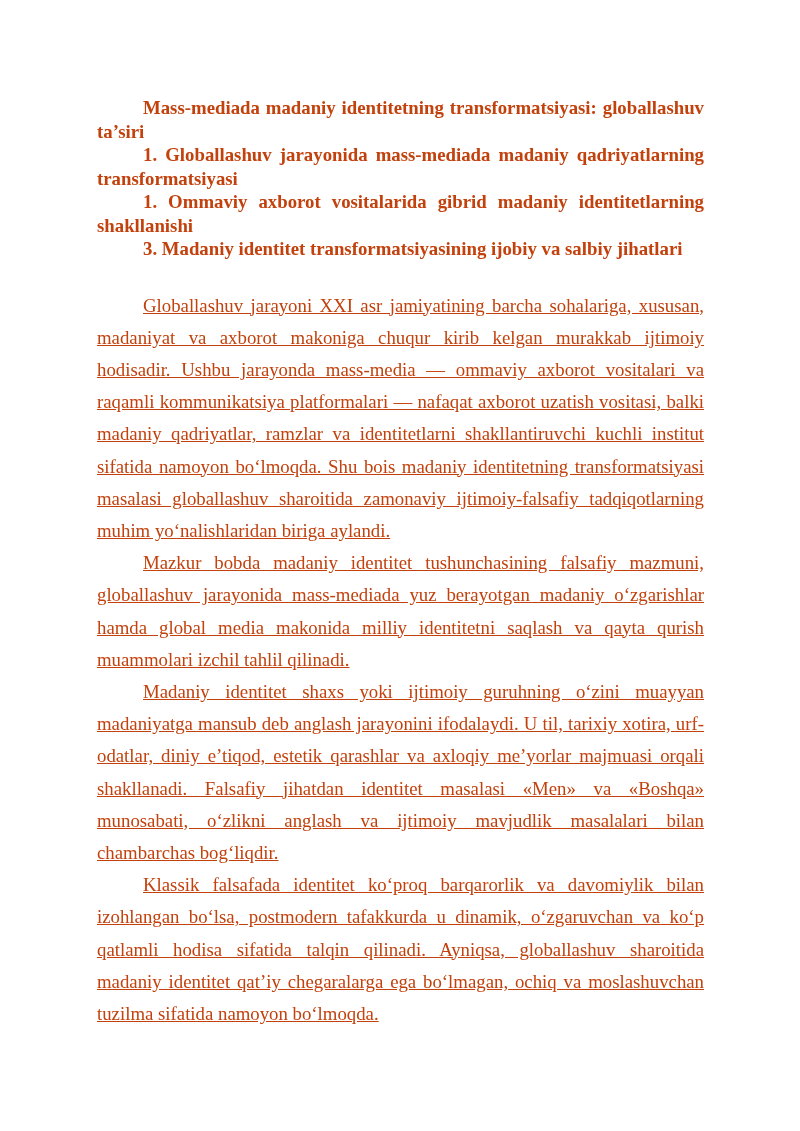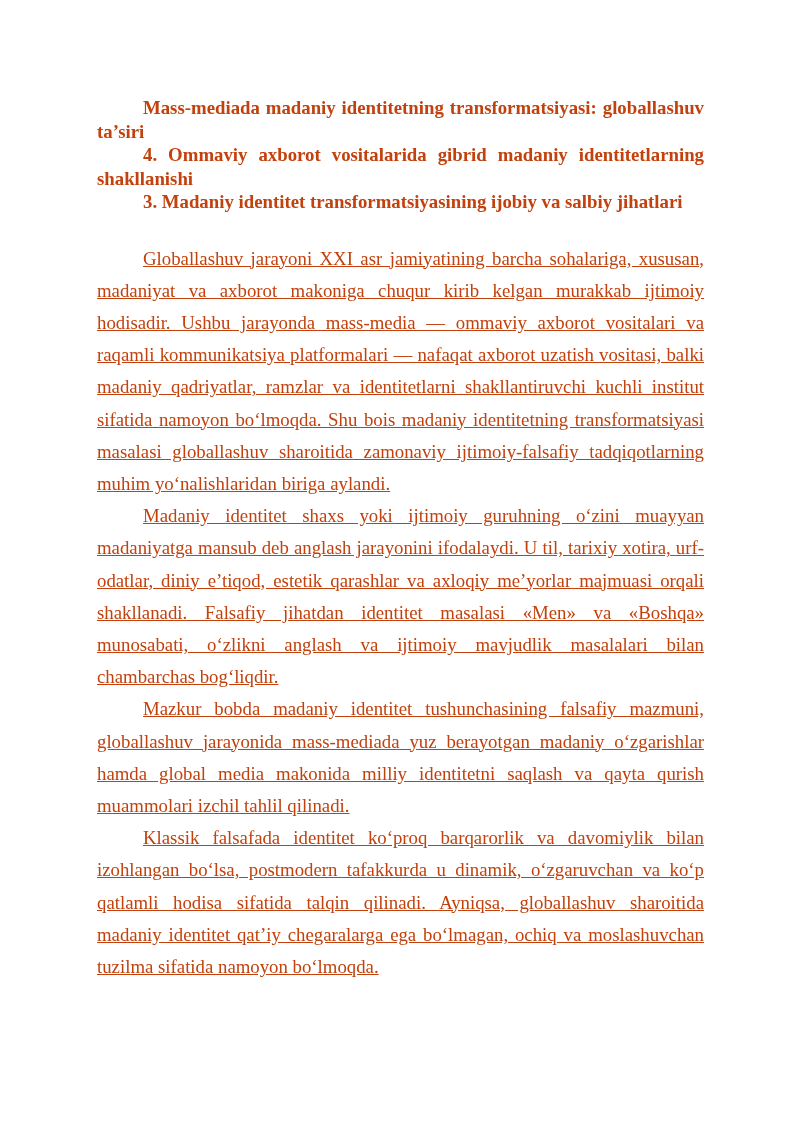--- a/index.html
+++ b/index.html
@@ -46,25 +46,26 @@
   }
 </style>
 </head>
 <body>
 
 <div class="page">
   <div class="content">
 
     <div class="heading-block">
       <p>Mass-mediada madaniy identitetning transformatsiyasi: globallashuv ta’siri</p>
-      <p>4. Ommaviy axborot vositalarida gibrid madaniy identitetlarning shakllanishi</p>
+      <p>1. Globallashuv jarayonida mass-mediada madaniy qadriyatlarning transformatsiyasi</p>
+      <p>1. Ommaviy axborot vositalarida gibrid madaniy identitetlarning shakllanishi</p>
       <p>3. Madaniy identitet transformatsiyasining ijobiy va salbiy jihatlari</p>
     </div>
 
     <div class="body-block">
       <p>Globallashuv jarayoni XXI asr jamiyatining barcha sohalariga, xususan, madaniyat va axborot makoniga chuqur kirib kelgan murakkab ijtimoiy hodisadir. Ushbu jarayonda mass-media — ommaviy axborot vositalari va raqamli kommunikatsiya platformalari — nafaqat axborot uzatish vositasi, balki madaniy qadriyatlar, ramzlar va identitetlarni shakllantiruvchi kuchli institut sifatida namoyon bo‘lmoqda. Shu bois madaniy identitetning transformatsiyasi masalasi globallashuv sharoitida zamonaviy ijtimoiy-falsafiy tadqiqotlarning muhim yo‘nalishlaridan biriga aylandi.</p>
+      <p>Mazkur bobda madaniy identitet tushunchasining falsafiy mazmuni, globallashuv jarayonida mass-mediada yuz berayotgan madaniy o‘zgarishlar hamda global media makonida milliy identitetni saqlash va qayta qurish muammolari izchil tahlil qilinadi.</p>
       <p>Madaniy identitet shaxs yoki ijtimoiy guruhning o‘zini muayyan madaniyatga mansub deb anglash jarayonini ifodalaydi. U til, tarixiy xotira, urf-odatlar, diniy e’tiqod, estetik qarashlar va axloqiy me’yorlar majmuasi orqali shakllanadi. Falsafiy jihatdan identitet masalasi «Men» va «Boshqa» munosabati, o‘zlikni anglash va ijtimoiy mavjudlik masalalari bilan chambarchas bog‘liqdir.</p>
-      <p>Mazkur bobda madaniy identitet tushunchasining falsafiy mazmuni, globallashuv jarayonida mass-mediada yuz berayotgan madaniy o‘zgarishlar hamda global media makonida milliy identitetni saqlash va qayta qurish muammolari izchil tahlil qilinadi.</p>
       <p>Klassik falsafada identitet ko‘proq barqarorlik va davomiylik bilan izohlangan bo‘lsa, postmodern tafakkurda u dinamik, o‘zgaruvchan va ko‘p qatlamli hodisa sifatida talqin qilinadi. Ayniqsa, globallashuv sharoitida madaniy identitet qat’iy chegaralarga ega bo‘lmagan, ochiq va moslashuvchan tuzilma sifatida namoyon bo‘lmoqda.</p>
     </div>
 
   </div>
 </div>
 
 </body></html>

